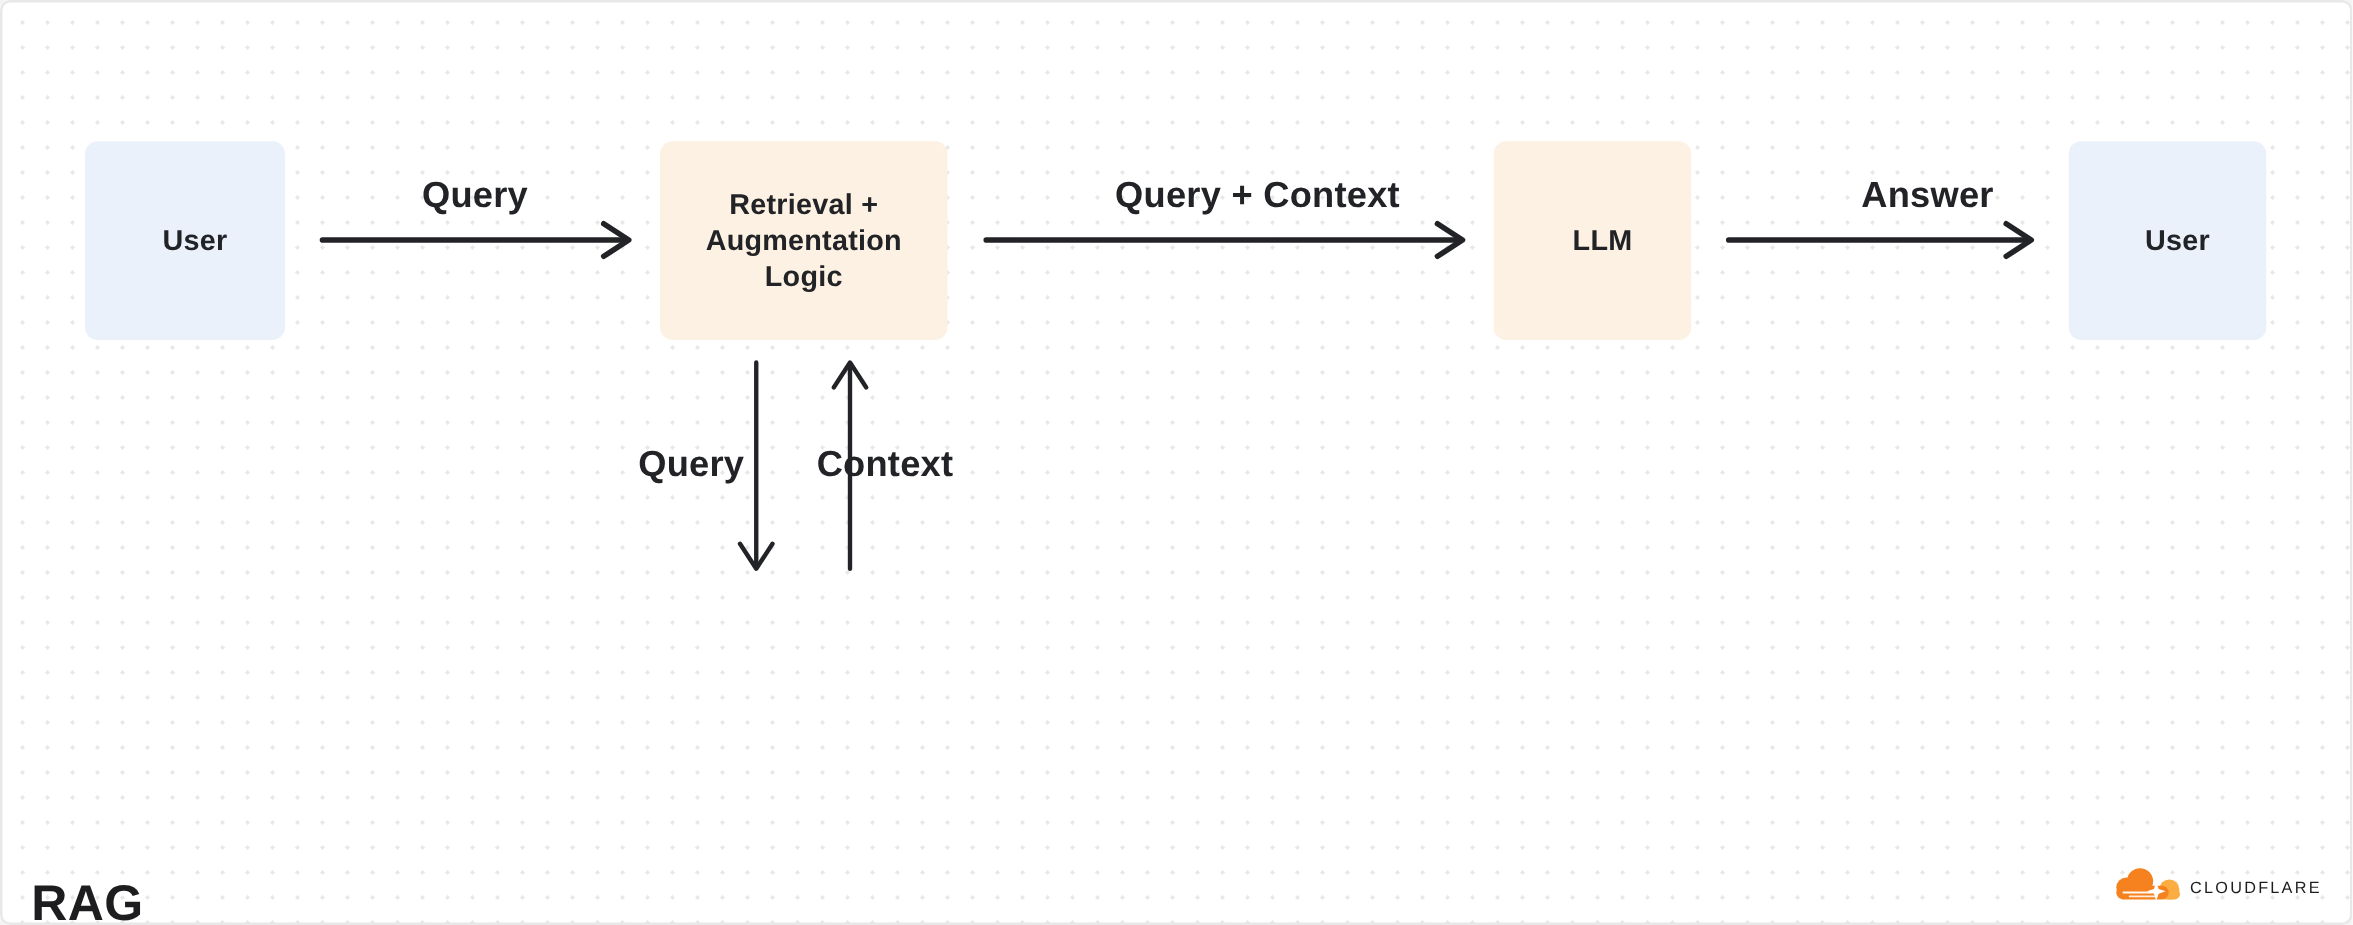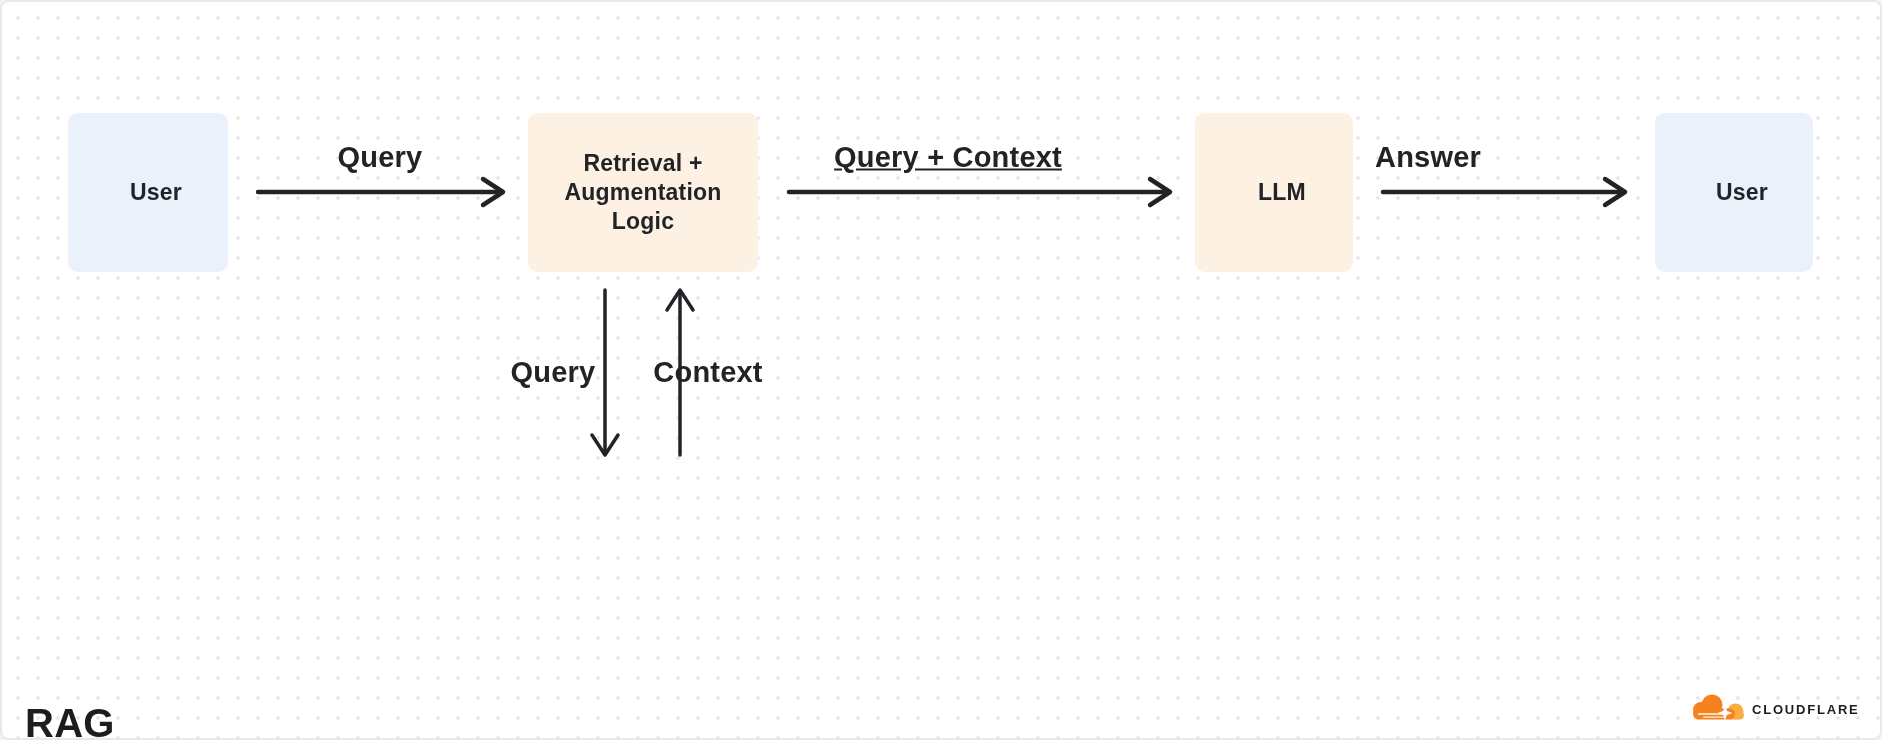--- a/index.html
+++ b/index.html
@@ -63,40 +63,40 @@
   .edge-label{
     position:absolute;
     transform:translate(-50%,-50%);
     font-weight:700;
     font-size:29px;
     color:var(--ink);
     white-space:nowrap;
     letter-spacing:.2px;
   }
   #label-query1       {left:380px;  top:157px;}
-  #label-query-context{left:948px;  top:157px;text-decoration:underline;}
-  #label-answer       {left:1428px; top:157px;}
+  #label-query-context{left:1006px;  top:157px;}
+  #label-answer       {left:1542px; top:157px;}
   #label-query-down   {left:553px;  top:372px;}
   #label-context-up   {left:708px;  top:372px;}
   .diagram-title{
     position:absolute;
     left:25px; top:701px;
     font-weight:700;
     font-size:40px;
     color:#1d1d1f;
     letter-spacing:.3px;
   }
   .brand{
     position:absolute;
     left:1691px; top:692px;
     display:flex;align-items:center;gap:5px;
   }
   .brand-logo{display:block;width:56px;height:34px;}
   .brand-name{
-    font-weight:700;
+    font-weight:400;
     font-size:13px;
     letter-spacing:1.8px;
     color:#1d1d1f;
     margin-top:0;
   }
 </style>
 </head>
 <body>
 
 <div class="canvas">

